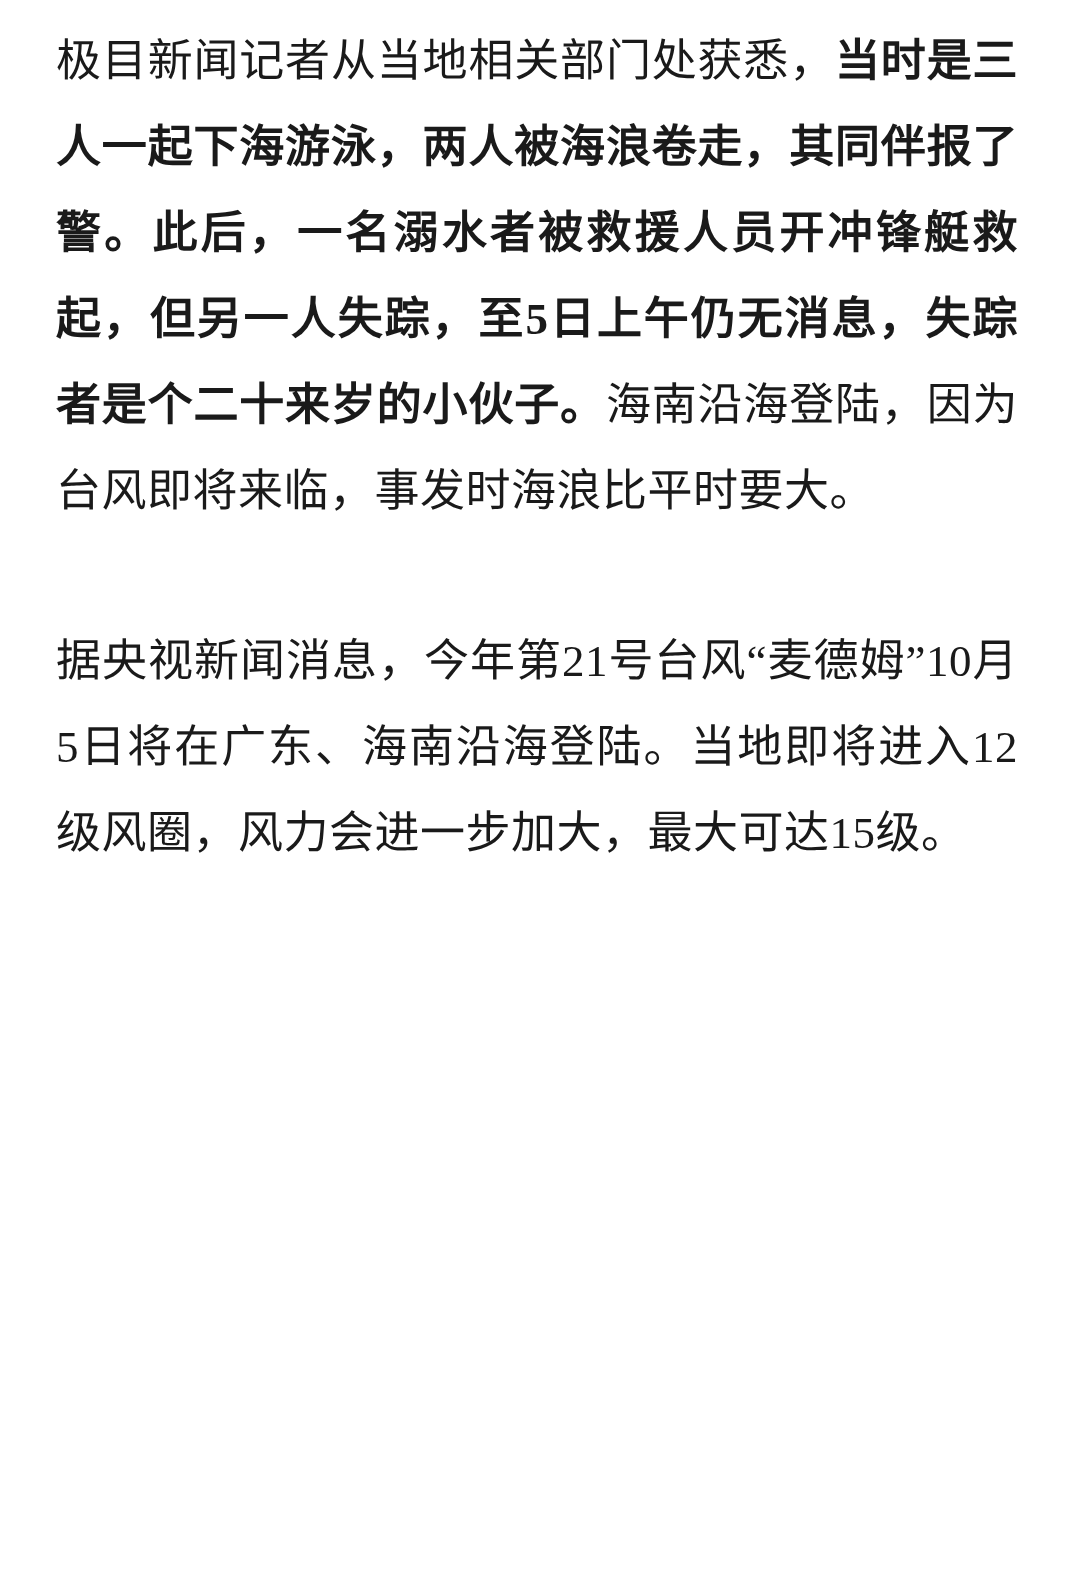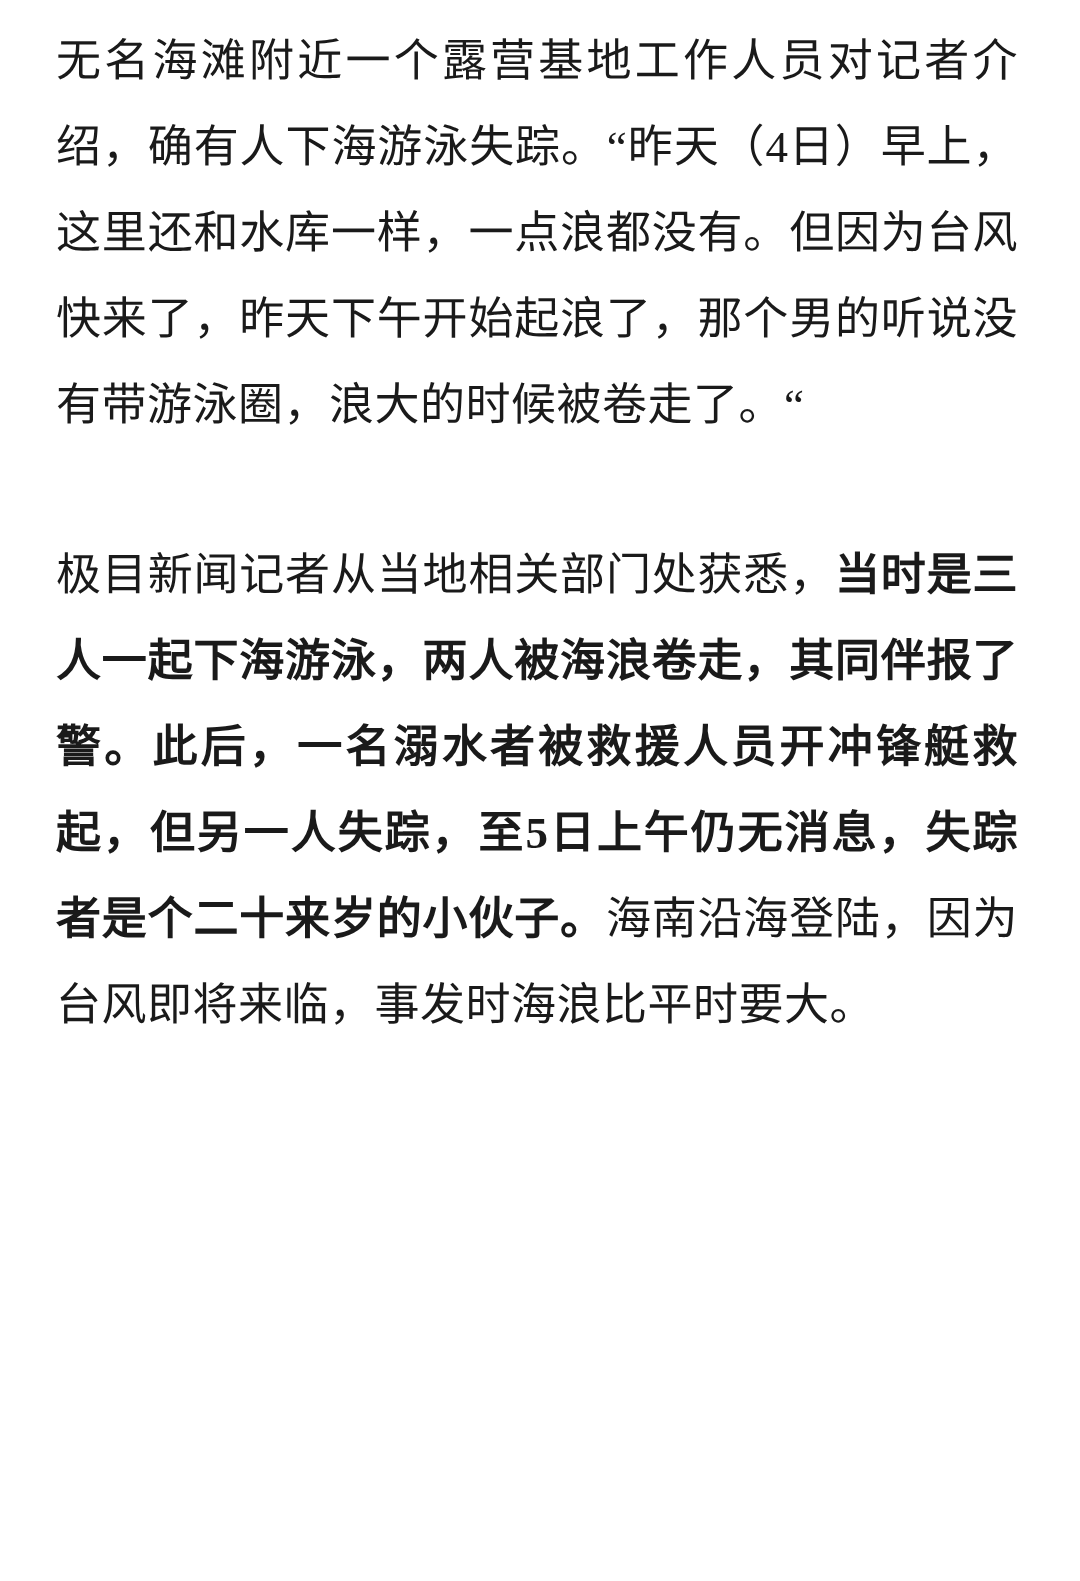--- a/index.html
+++ b/index.html
@@ -35,20 +35,20 @@
   }
   .strong {
     font-weight: bold;
   }
 </style>
 </head>
 <body>
 
 <div class="article">
 
-  <p class="para gap-large">无名海滩附近一个露营基地工作人员对记者介绍，确有人下海游泳失踪。“昨天（4日）早上，这里还和水库一样，一点浪都没有。但因为台风快来了，昨天下午开始起浪了，那个男的听说没有带游泳圈，浪大的时候被卷走了。“</p>
 
   <p class="para gap-large">
     <span>极目新闻记者从当地相关部门处获悉，</span><span class="strong">当时是三人一起下海游泳，两人被海浪卷走，其同伴报了警。此后，一名溺水者被救援人员开冲锋艇救起，但另一人失踪，至5日上午仍无消息，失踪者是个二十来岁的小伙子。</span><span>海南沿海登陆，因为台风即将来临，事发时海浪比平时要大。</span>
   </p>
 
+  <p class="para">据央视新闻消息，今年第21号台风“麦德姆”10月5日将在广东、海南沿海登陆。当地即将进入12级风圈，风力会进一步加大，最大可达15级。</p>
 
 </div>
 
 </body></html>

